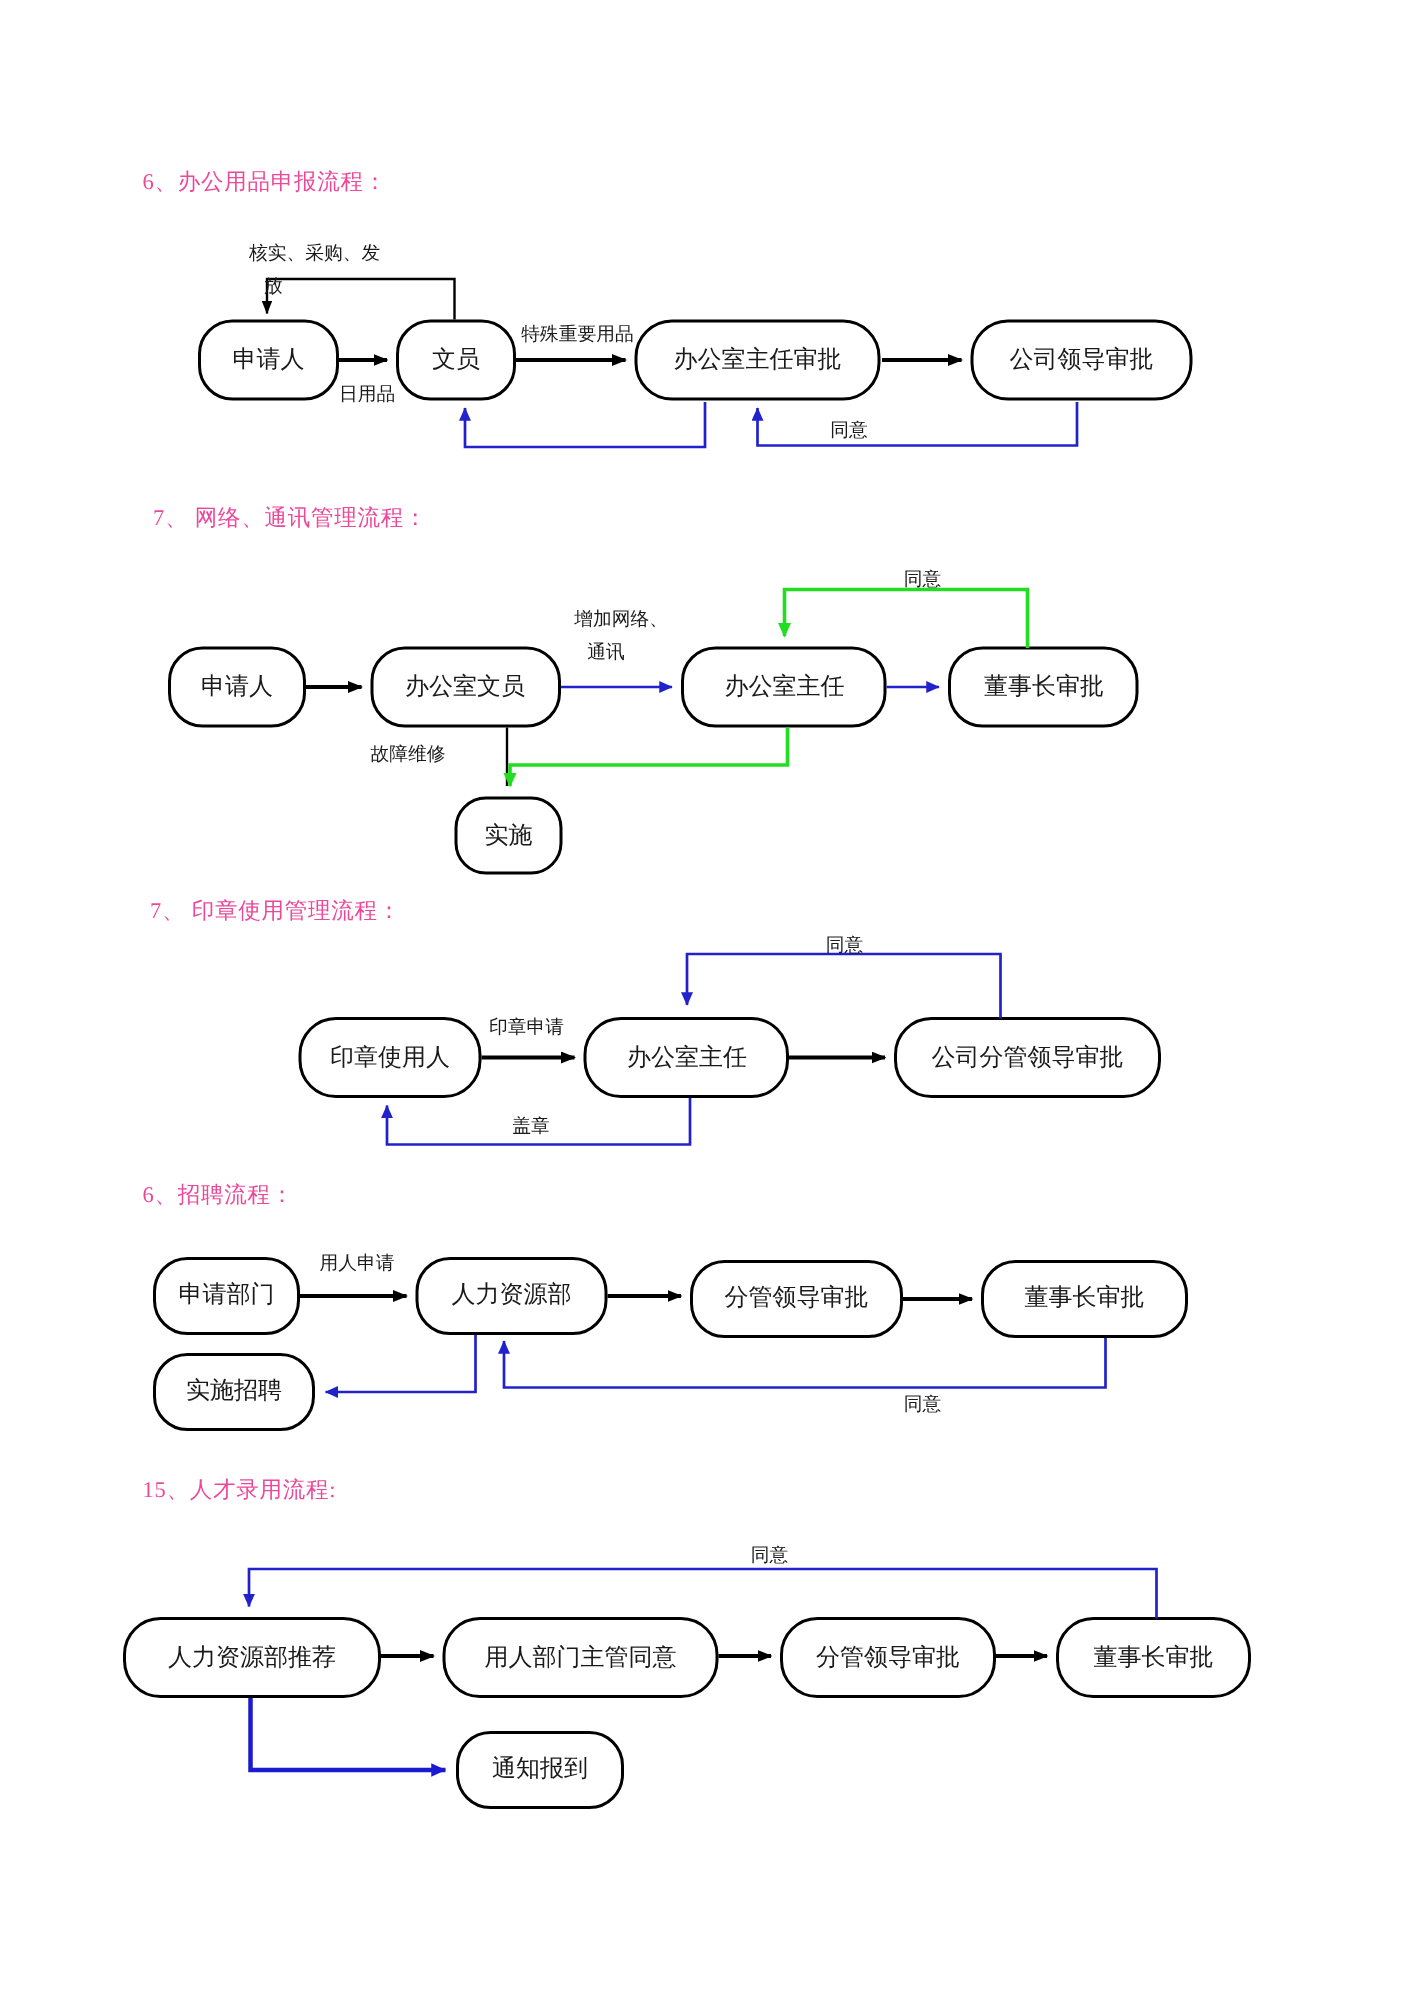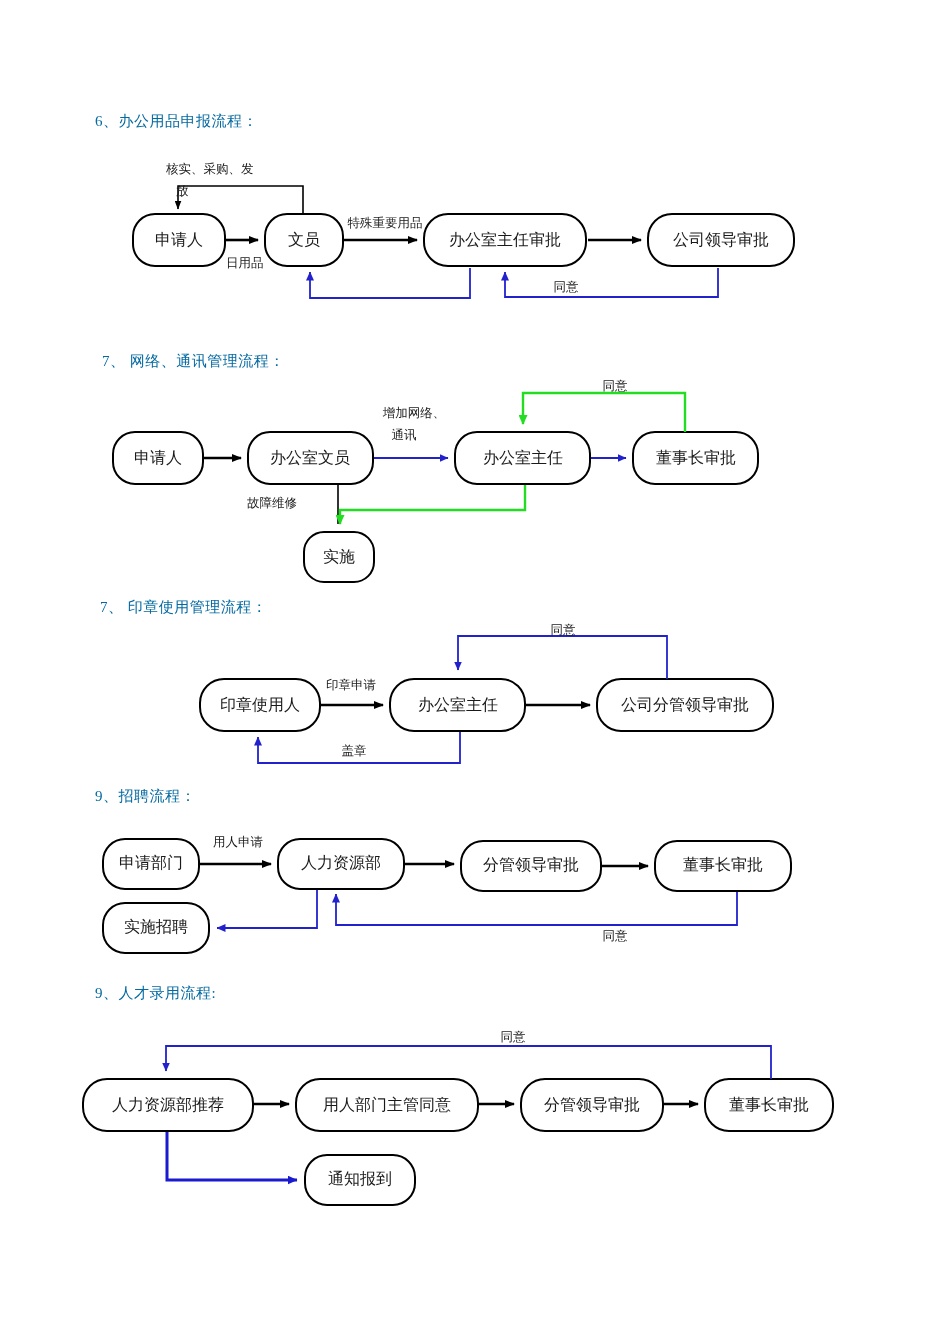--- a/index.html
+++ b/index.html
@@ -15,21 +15,21 @@
     position: relative;
     width: 950px;
     height: 1344px;
     background: #ffffff;
     overflow: hidden;
   }
   .section-title {
     position: absolute;
     font-family: "Liberation Serif", "DejaVu Serif", serif;
     font-size: 15px;
-    color: #0369a1;
+    color: #ec4899;
     white-space: nowrap;
     letter-spacing: 0.5px;
   }
   .diagram {
     position: absolute;
     left: 0;
     top: 0;
     width: 950px;
   }
   .node-label {
@@ -253,21 +253,21 @@
 
       <path class="flow-black" d="M664,1104 L698,1104" marker-end="url(#ahBlack)"></path>
 
       <path class="flow-blue" d="M771,1079 L771,1046 L166,1046 L166,1071" marker-end="url(#ahBlue)"></path>
       <text class="edge-label" x="513" y="1038">同意</text>
 
       <path class="flow-blue-thick" d="M167,1132 L167,1180 L297,1180" marker-end="url(#ahBlueThick)"></path>
     </g>
   </svg>
 
-  <div class="section-title" style="left:102px; top:352px;">7、 网络、通讯管理流程：</div>
+  <div class="section-title" style="left:102px; top:336px;">7、 网络、通讯管理流程：</div>
 
   <div class="section-title" style="left:100px; top:598px;">7、 印章使用管理流程：</div>
 
-  <div class="section-title" style="left:95px; top:787px;">9、招聘流程：</div>
-
-  <div class="section-title" style="left:95px; top:984px;">9、人才录用流程:</div>
+  <div class="section-title" style="left:95px; top:787px;">6、招聘流程：</div>
+
+  <div class="section-title" style="left:95px; top:984px;">15、人才录用流程:</div>
 
 </div>
 
 </body></html>

